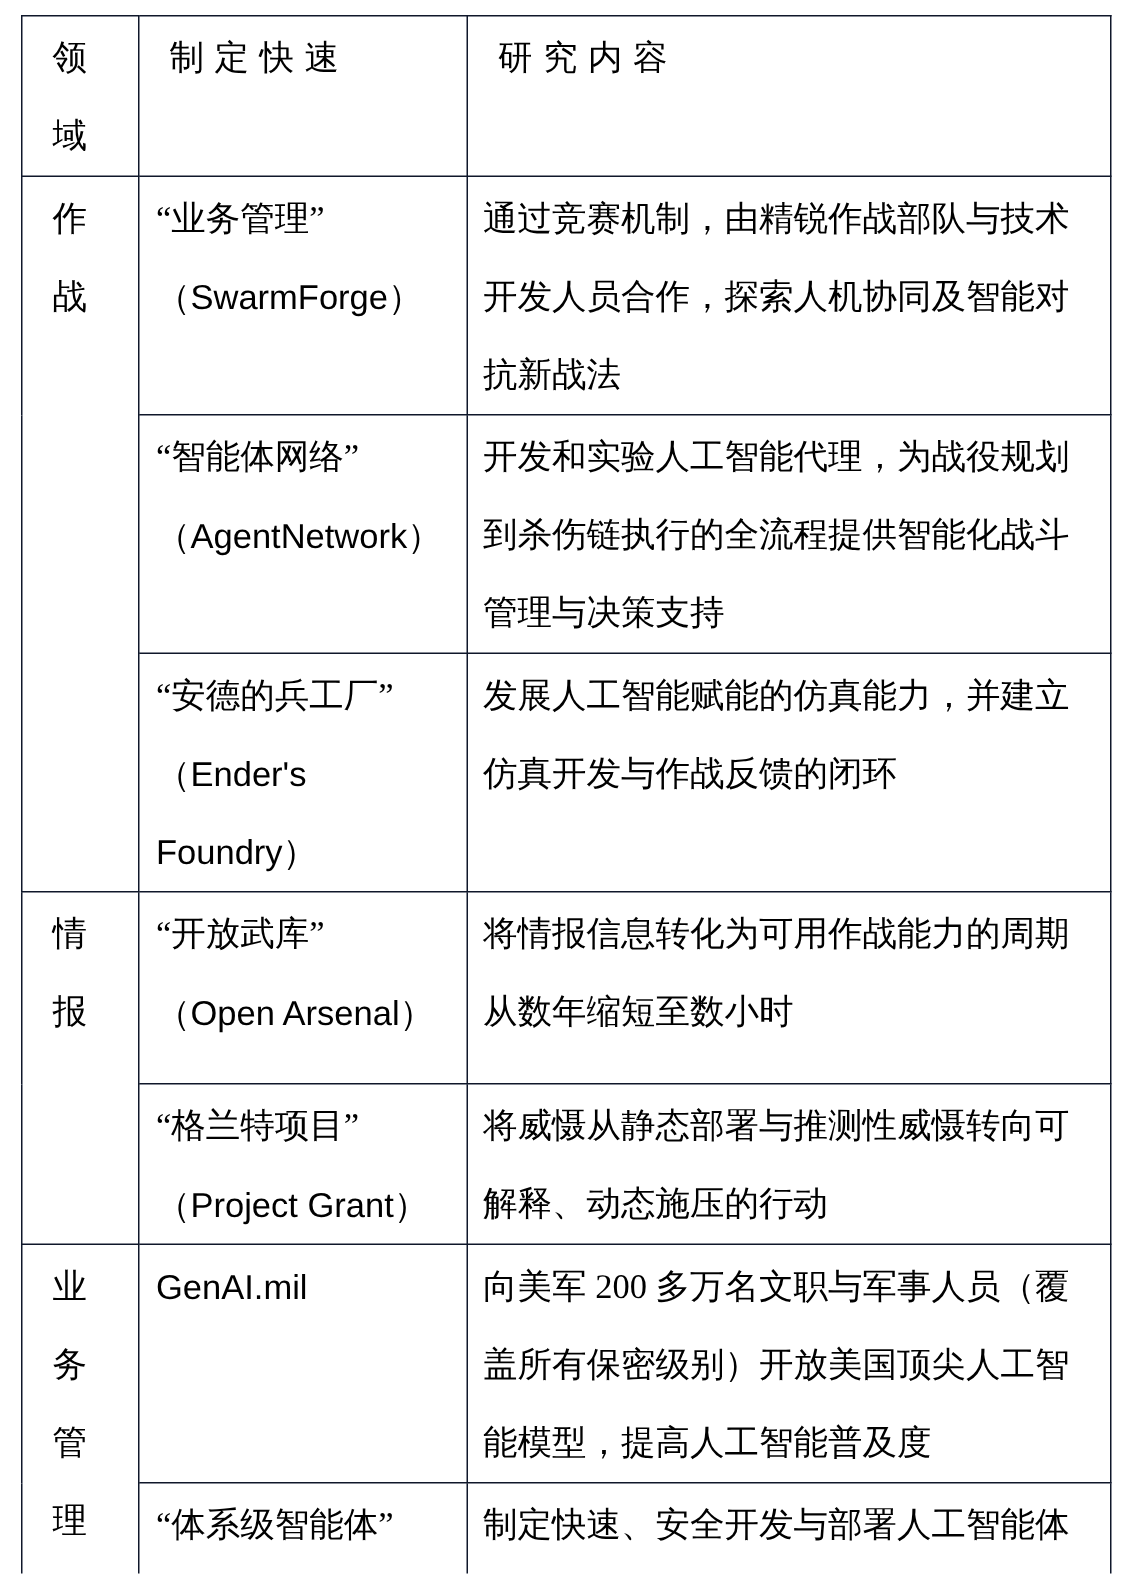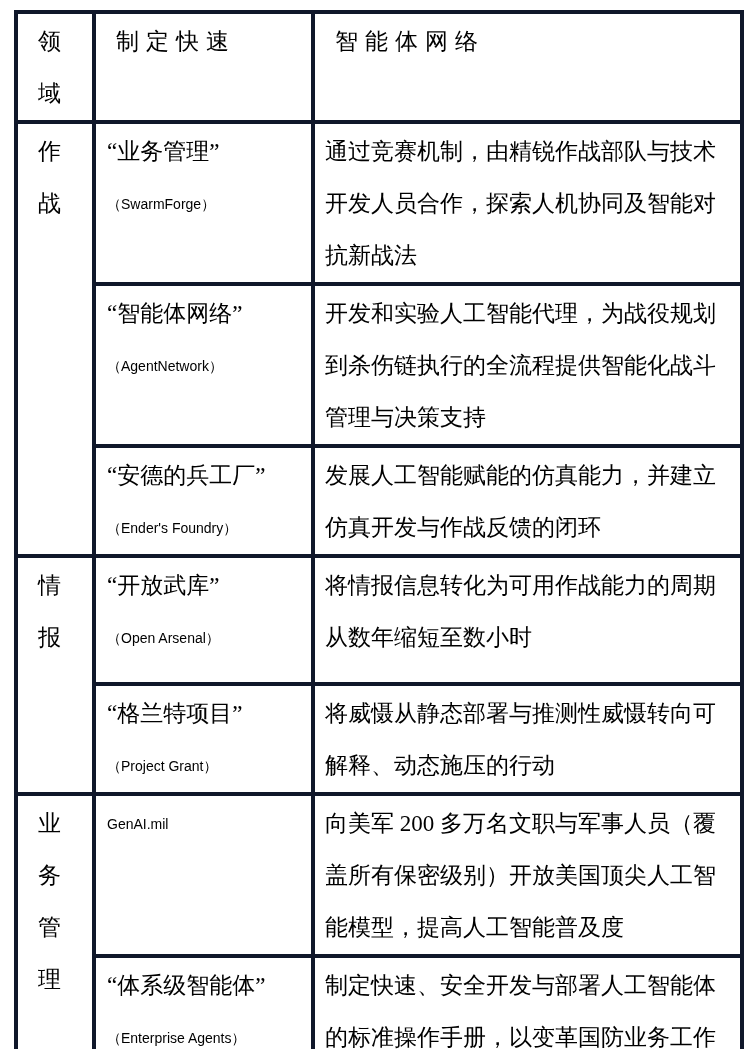--- a/index.html
+++ b/index.html
@@ -15,53 +15,53 @@
   }
   table.doc-table {
     position: absolute;
     left: 14px;
     top: 10px;
     width: 726px;
     border-collapse: collapse;
     table-layout: fixed;
   }
   th, td {
-    border: 4px solid #0f172a;
+    border: 1px solid #0f172a;
     vertical-align: top;
     text-align: left;
     font-weight: normal;
     font-size: 23px;
     line-height: 52px;
     padding: 2px 8px 0 20px;
     overflow: hidden;
   }
   th { letter-spacing: 7px; }
   td.domain-col { letter-spacing: 7px; padding-right: 6px; }
   td.name-col  { padding-left: 11px; padding-right: 8px; }
   td.content-col { padding-left: 10px; padding-right: 18px; }
   .latin {
     font-family: "Liberation Sans", "DejaVu Sans", sans-serif;
-    font-size: 14px;
+    font-size: 23px;
     letter-spacing: 0;
   }
 </style>
 </head>
 <body>
 
 <table class="doc-table">
   <colgroup>
     <col style="width:78px">
     <col style="width:219px">
     <col style="width:429px">
   </colgroup>
   <thead>
     <tr style="height:55px">
       <th>领域</th>
       <th>制定快速</th>
-      <th>智能体网络</th>
+      <th>研究内容</th>
     </tr>
   </thead>
   <tbody>
 
     <tr style="height:121px">
       <td class="domain-col" rowspan="3">作战</td>
       <td class="name-col">
         <div>“业务管理”</div>
         <div class="latin">（SwarmForge）</div>
       </td>

